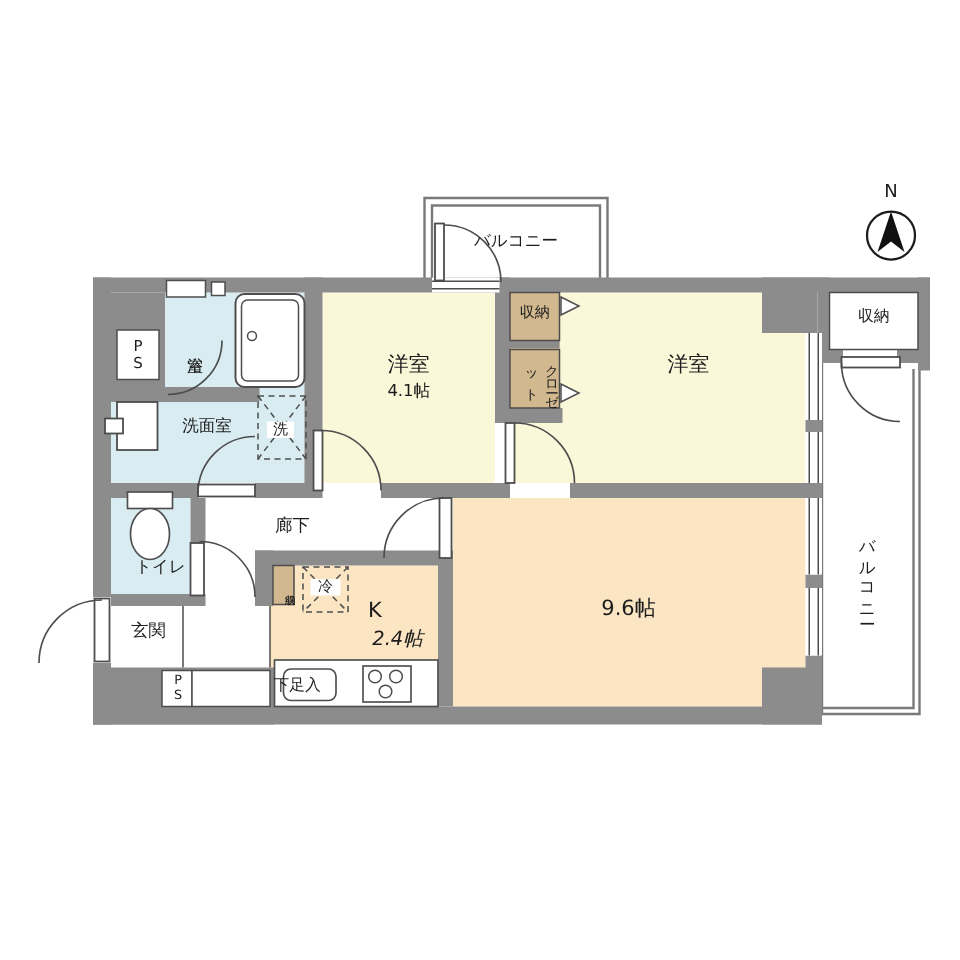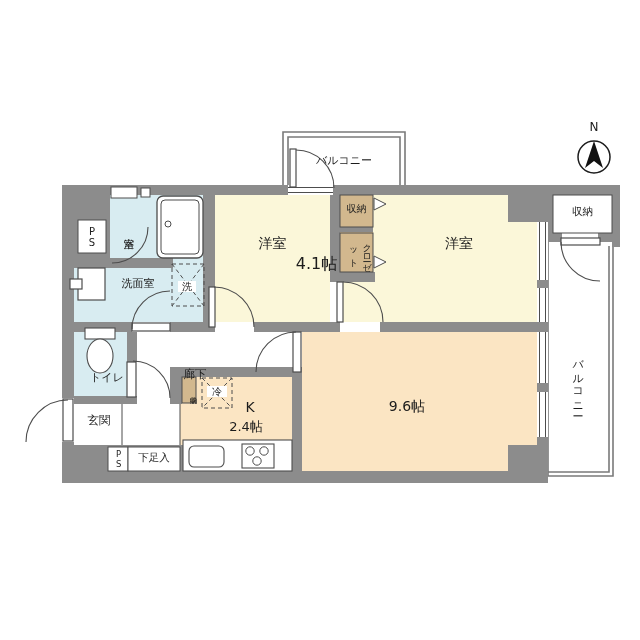--- a/index.html
+++ b/index.html
@@ -173,41 +173,41 @@
   <g>
     <circle cx="594" cy="157" r="16" fill="#ffffff" stroke="#1c1c1c" stroke-width="1.5"></circle>
     <polygon points="594,141 585,168 594,161 603,168" fill="#111111"></polygon>
   </g>
 </svg>
 
 <div class="lbl" style="left:288px;top:155px;width:112px;font-size:11px;">バルコニー</div>
 <div class="lbl v" style="left:571px;top:322px;height:120px;font-size:11px;letter-spacing:2px;">バルコニー</div>
 
 <div class="lbl" style="left:215px;top:236px;width:115px;font-size:14px;">洋室</div>
-<div class="lbl" style="left:215px;top:255px;width:115px;font-size:16px;margin-left:44px;">4.1帖</div>
+<div class="lbl" style="left:215px;top:255px;width:115px;font-size:11px;">4.1帖</div>
 
 <div class="lbl" style="left:380px;top:236px;width:158px;font-size:14px;">洋室</div>
 
-<div class="lbl" style="left:322px;top:399px;width:170px;font-size:14px;">9.6帖</div>
+<div class="lbl" style="left:334px;top:399px;width:170px;font-size:14px;">9.6帖</div>
 
 <div class="lbl" style="left:205px;top:400px;width:90px;font-size:14px;">K</div>
-<div class="lbl" style="left:201px;top:420px;width:90px;font-size:13px;">2.4帖</div>
+<div class="lbl" style="left:220px;top:420px;width:90px;font-size:13px;font-style:italic;">2.4帖</div>
 
 <div class="lbl v" style="left:123px;top:212px;height:36px;font-size:10.5px;">浴室</div>
 <div class="lbl" style="left:93px;top:278px;width:90px;font-size:11px;">洗面室</div>
 <div class="lbl" style="left:178px;top:281px;width:18px;font-size:10px;background:#ffffff;">洗</div>
 <div class="lbl" style="left:74px;top:372px;width:66px;font-size:11px;">トイレ</div>
 <div class="lbl" style="left:74px;top:414px;width:50px;font-size:11.5px;">玄関</div>
-<div class="lbl" style="left:160px;top:344px;width:70px;font-size:11.5px;margin-top:24px;">廊下</div>
+<div class="lbl" style="left:160px;top:344px;width:70px;font-size:11.5px;">廊下</div>
 
 <div class="lbl" style="left:339px;top:203px;width:35px;font-size:10px;">収納</div>
 <div class="lbl v" style="left:340px;top:236px;width:33px;height:32px;font-size:9px;line-height:1.5;">クローゼット</div>
 <div class="lbl" style="left:553px;top:206px;width:59px;font-size:10.5px;">収納</div>
 <div class="lbl v" style="left:182px;top:379px;width:14px;height:23px;font-size:7px;">収納</div>
 <div class="lbl" style="left:207px;top:386px;width:20px;font-size:10px;background:#ffffff;">冷</div>
 
-<div class="lbl" style="left:128px;top:452px;width:52px;font-size:10.5px;">下足入</div>
+<div class="lbl" style="left:128px;top:452px;width:52px;font-size:10.5px;padding-left:44px;">下足入</div>
 <div class="lbl v psbox" style="left:78px;top:220px;width:28px;height:33px;font-size:10px;">PS</div>
 <div class="lbl v psbox" style="left:108px;top:447px;width:20px;height:24px;font-size:8.5px;">PS</div>
 
 <div class="lbl" style="left:586px;top:121px;width:16px;font-size:12px;">N</div>
 
 </div>
 
 </body></html>

